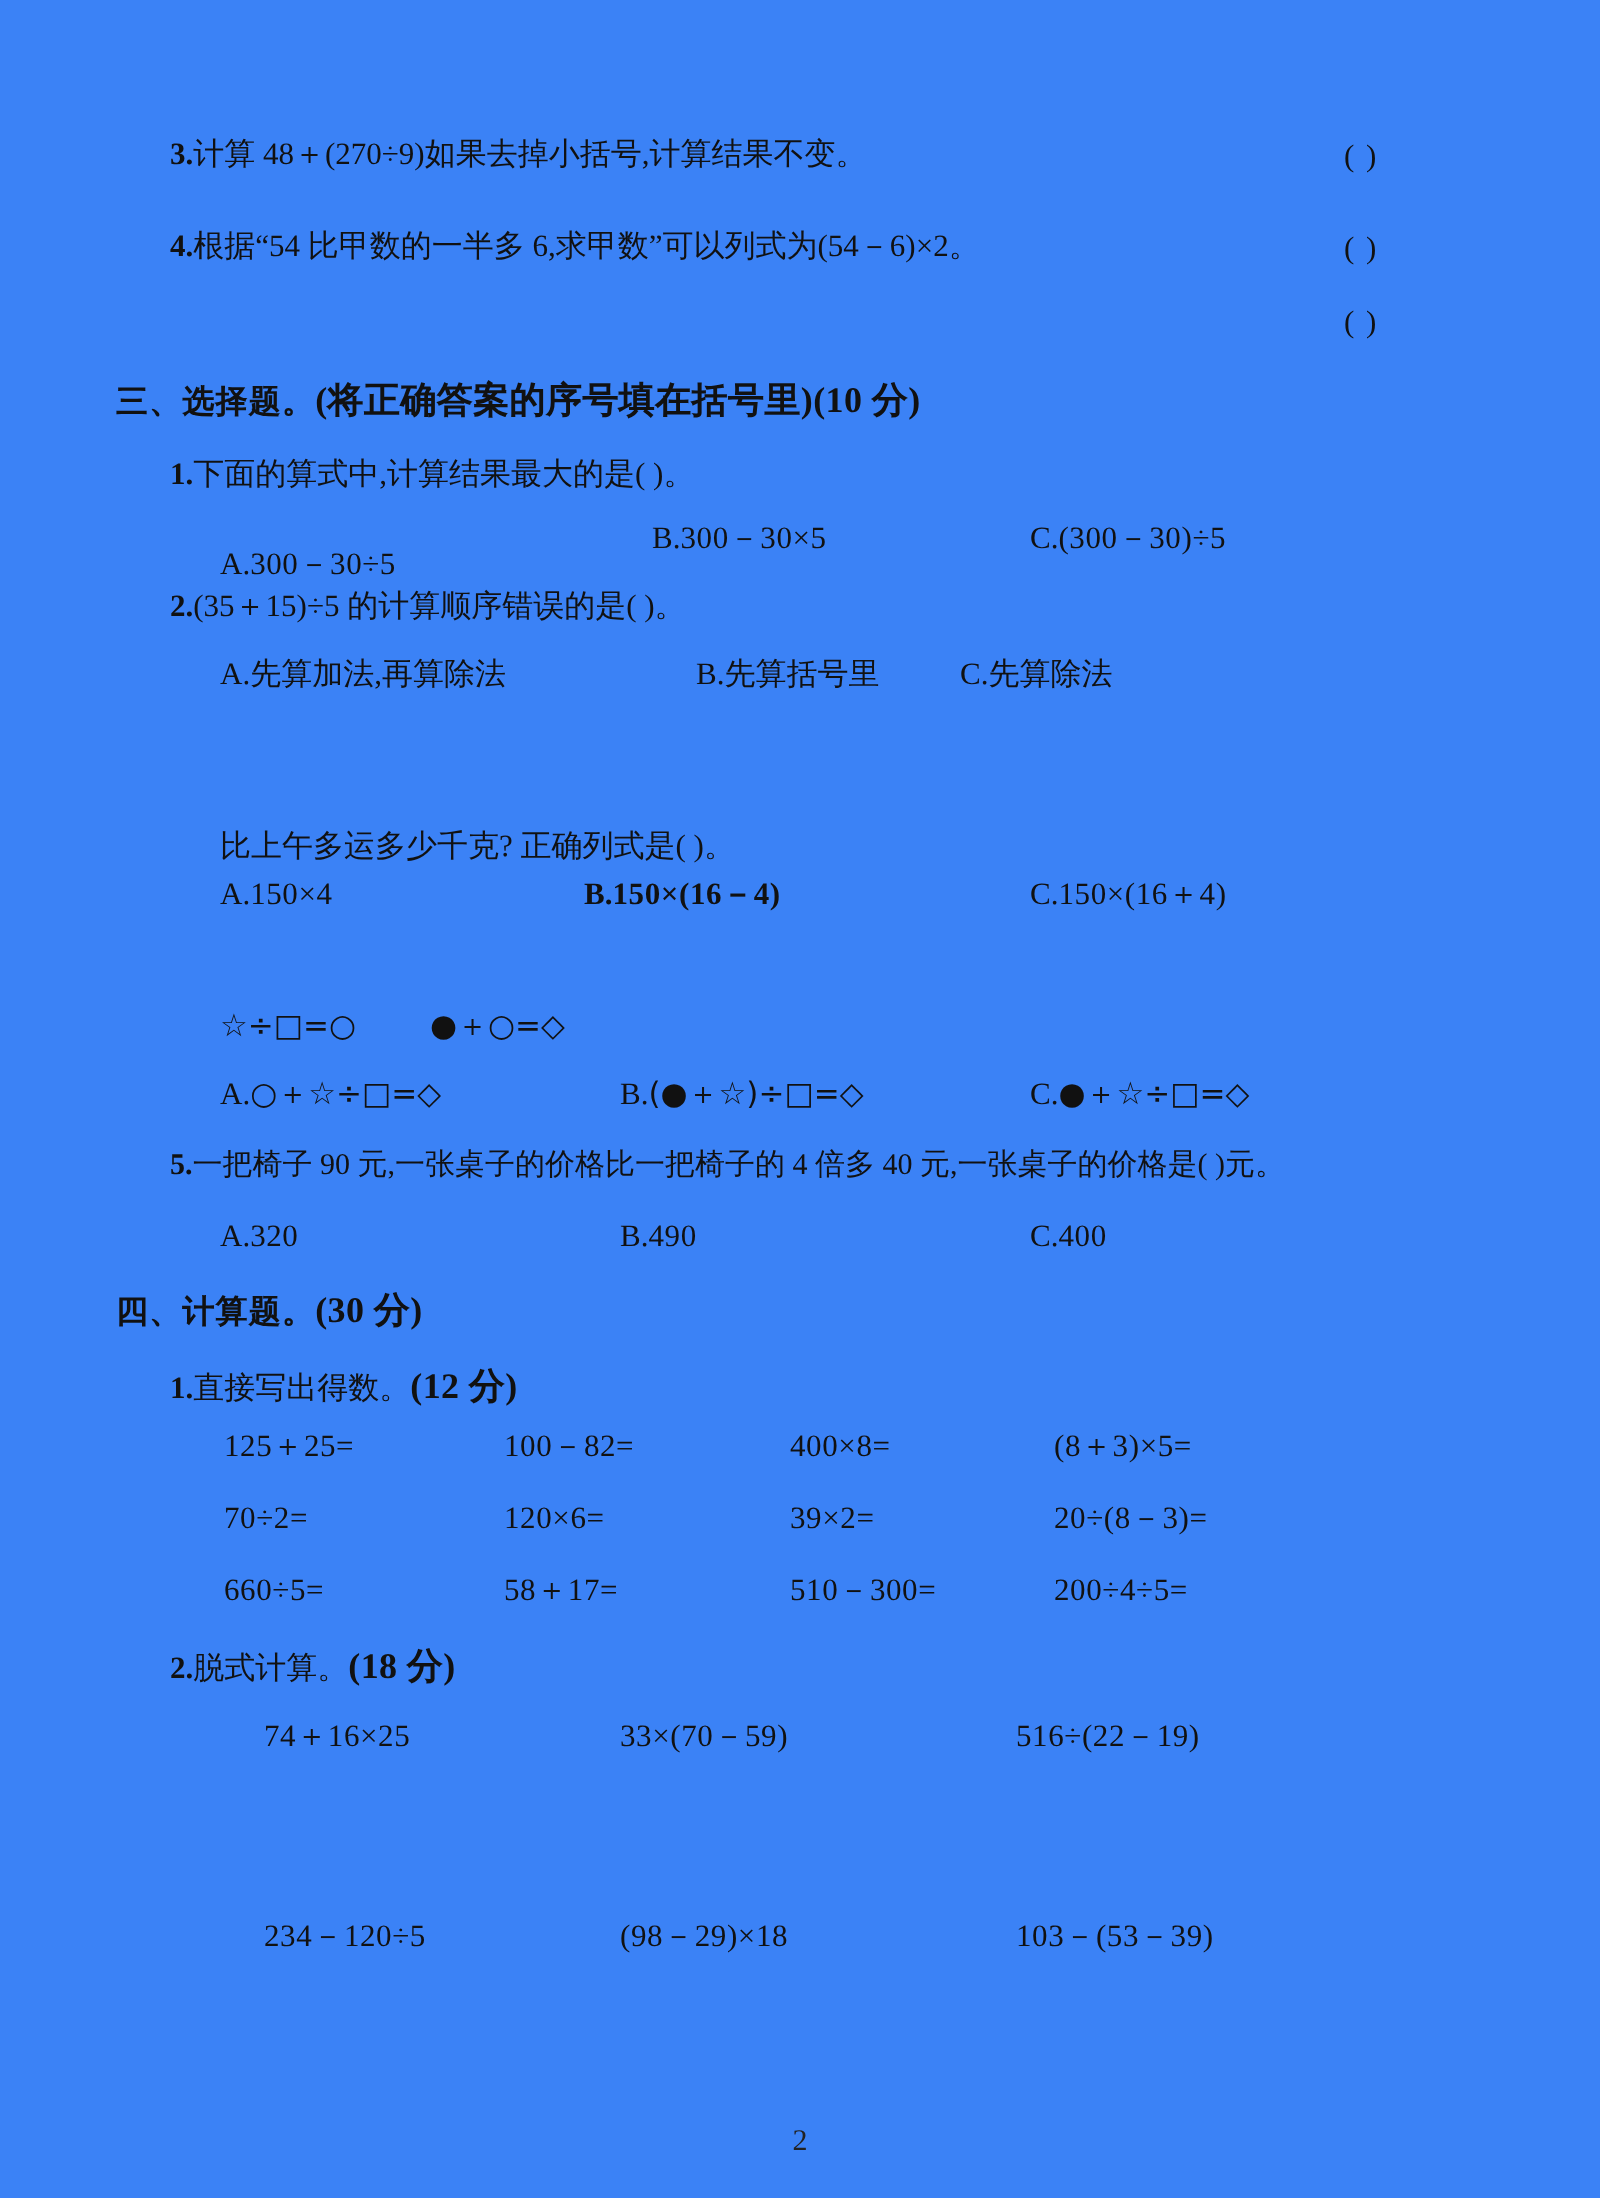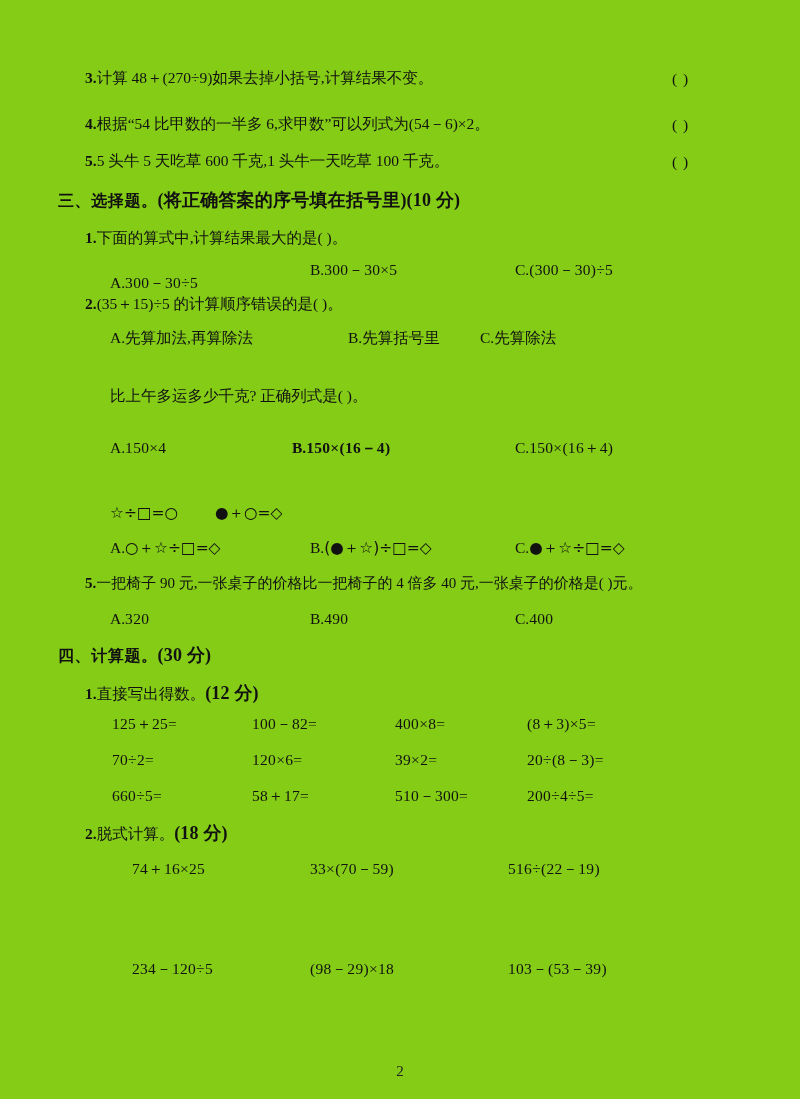--- a/index.html
+++ b/index.html
@@ -11,21 +11,21 @@
   body {
     font-family: "Liberation Serif", "DejaVu Serif", serif;
     color: #111111;
     -webkit-font-smoothing: none;
   }
   .page {
     position: relative;
     width: 800px;
     height: 1099px;
     margin: 0 auto;
-    background: #84cc16;
+    background: #3b82f6;
     overflow: hidden;
   }
 
   
   .row {
     position: absolute;
     white-space: nowrap;
     font-size: 15.5px;
     line-height: 1;
   }
@@ -118,56 +118,53 @@
   <div class="row song" style="left:85px; top:70px;">
     <span class="qnum">3.</span><span class="cjk">计算 48＋(270÷9)如果去掉小括号,计算结果不变。</span>
   </div>
   <div class="paren" style="left:672px; top:70px;">(     )</div>
 
   <div class="row song" style="left:85px; top:116px;">
     <span class="qnum">4.</span><span class="cjk">根据“54 比甲数的一半多 6,求甲数”可以列式为(54－6)×2。</span>
   </div>
   <div class="paren" style="left:672px; top:116px;">(     )</div>
 
-  <div class="row song" style="left:85px; top:153px;">
-    <span class="qnum">5.</span><span class="cjk">5 头牛 5 天吃草 600 千克,1 头牛一天吃草 100 千克。</span>
-  </div>
   <div class="paren" style="left:672px; top:153px;">(     )</div>
 
   <div class="sec-head" style="left:58px; top:191px;">
     <span class="hei">三、选择题。</span><span class="kai">(将正确答案的序号填在括号里)(10 分)</span>
   </div>
 
   <div class="row song" style="left:85px; top:230px;">
     <span class="qnum">1.</span><span class="cjk">下面的算式中,计算结果最大的是(      )。</span>
   </div>
   <div class="opt" style="left:110px; top:262px;margin-top:13px;">
     <span>A.</span><span class="math">300－30÷5</span>
   </div>
-  <div class="opt" style="left:310px; top:262px;">
+  <div class="opt" style="left:326px; top:262px;">
     <span>B.</span><span class="math">300－30×5</span>
   </div>
   <div class="opt" style="left:515px; top:262px;">
     <span>C.</span><span class="math">(300－30)÷5</span>
   </div>
 
   <div class="row song" style="left:85px; top:296px;">
     <span class="qnum">2.</span><span class="cjk">(35＋15)÷5 的计算顺序错误的是(      )。</span>
   </div>
   <div class="opt" style="left:110px; top:330px;">
     <span>A.</span><span class="cjk">先算加法,再算除法</span>
   </div>
   <div class="opt" style="left:310px; top:330px;margin-left:38px;">
     <span>B.</span><span class="cjk">先算括号里</span>
   </div>
   <div class="opt" style="left:480px; top:330px;">
     <span>C.</span><span class="cjk">先算除法</span>
   </div>
 
-  <div class="row song" style="left:110px; top:388px;">
+  <div class="row song" style="left:110px; top:416px;">
     <span class="cjk">比上午多运多少千克? 正确列式是(      )。</span>
   </div>
   <div class="opt" style="left:110px; top:440px;">
     <span>A.</span><span class="math">150×4</span>
   </div>
   <div class="opt" style="left:292px; top:440px;font-weight:bold;">
     <span>B.</span><span class="math">150×(16－4)</span>
   </div>
   <div class="opt" style="left:515px; top:440px;">
     <span>C.</span><span class="math">150×(16＋4)</span>

